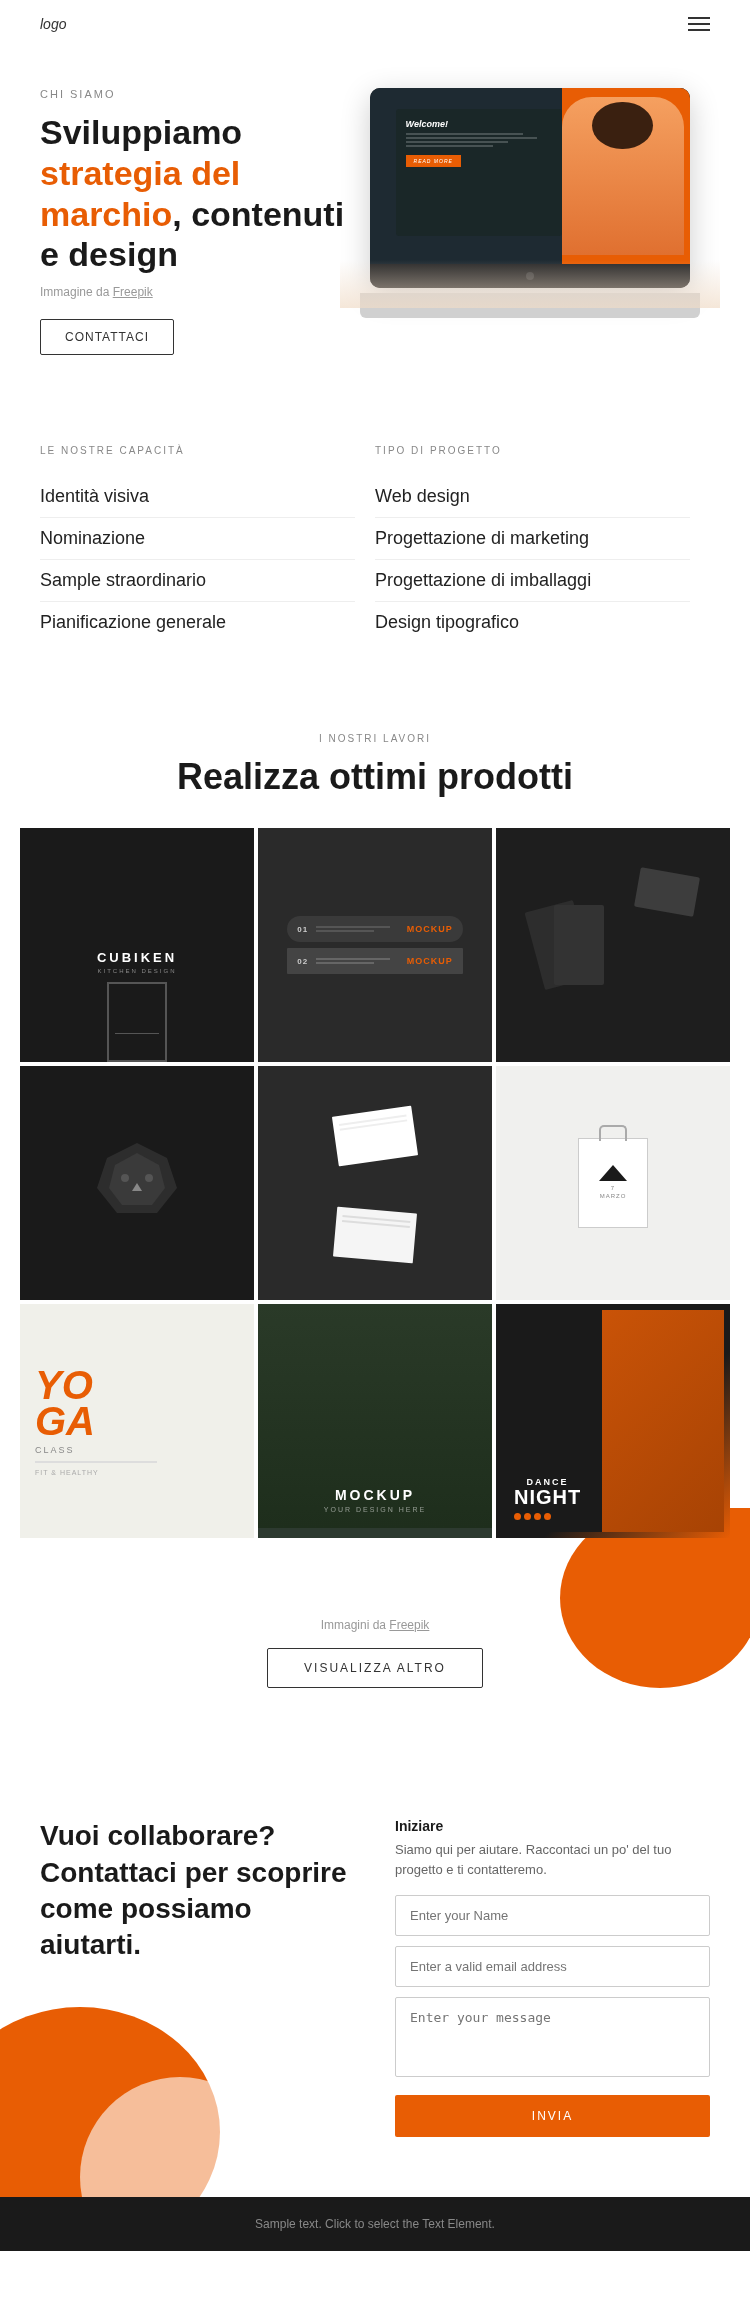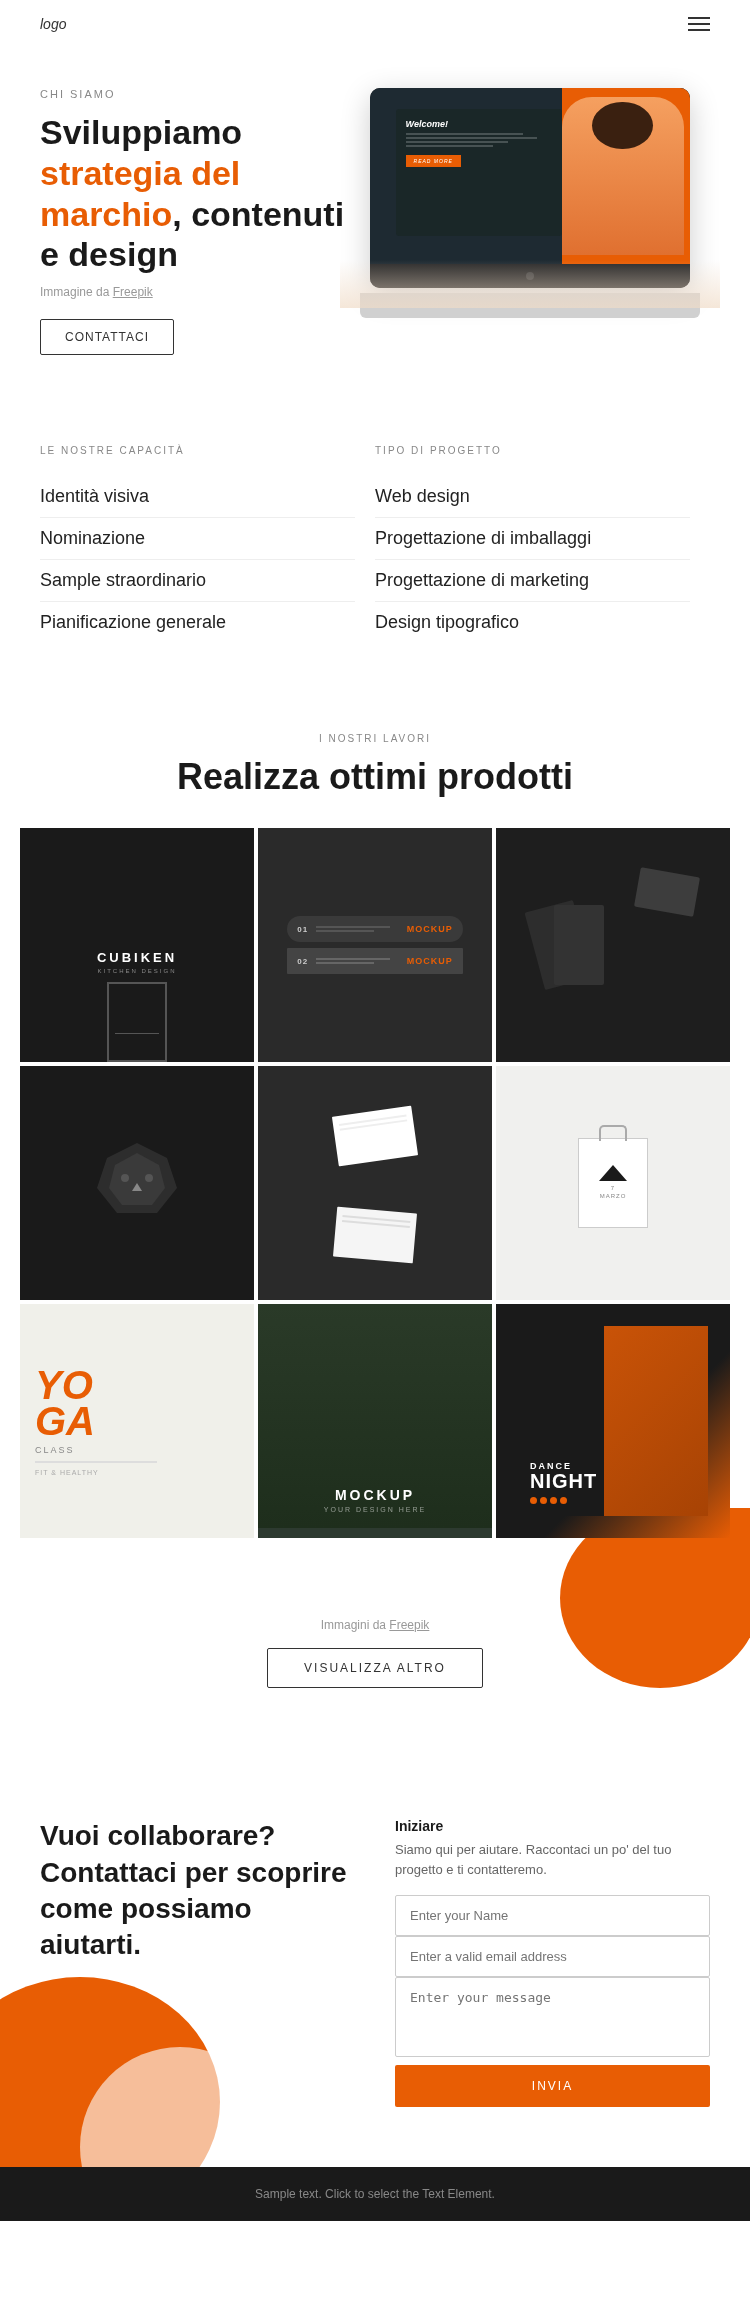--- a/index.html
+++ b/index.html
@@ -83,21 +83,22 @@
 
     .img-yoga {
       background: #f5f5f0; display: flex; align-items: center; justify-content: center;
     }
 
     .img-mockup2 { background: #2d3a30; display: flex; flex-direction: column; align-items: center; justify-content: flex-end; padding-bottom: 10px; }
 
     .img-dance {
       background: linear-gradient(135deg, #1a1a1a 60%, #e85d04 100%);
       display: flex; flex-direction: column; align-items: flex-start; justify-content: flex-end;
-      padding: 22px;
+      padding: 6px;
+      text-align: center;
     }
 
     .portfolio-footer {
       text-align: center; padding: 20px 40px 30px; position: relative; z-index: 2;
     }
     .portfolio-credit { font-size: 12px; color: #999; margin-bottom: 16px; }
     .portfolio-credit a { color: #999; }
     .btn-view-more {
       border: 1.5px solid #333; background: transparent; color: #333;
       padding: 12px 36px; font-size: 12px; letter-spacing: 2px; cursor: pointer;
@@ -111,21 +112,21 @@
     }
     .cta-blob {
       position: absolute; bottom: -60px; left: -60px; width: 280px; height: 250px;
       background: #e85d04; border-radius: 50%; z-index: 0;
     }
     .cta-left { flex: 1; position: relative; z-index: 1; }
     .cta-title { font-size: 28px; font-weight: 700; color: #1a1a1a; line-height: 1.3; }
     .cta-right { flex: 1; position: relative; z-index: 1; }
     .form-section-title { font-size: 14px; font-weight: 700; color: #1a1a1a; margin-bottom: 6px; }
     .form-section-desc { font-size: 13px; color: #666; line-height: 1.5; margin-bottom: 16px; }
-    .form-group { }
+    .form-group { margin-bottom: 10px; }
     .form-input {
       width: 100%; border: 1px solid #ccc; padding: 12px 14px;
       font-size: 13px; color: #999; background: #fff; outline: none;
       border-radius: 2px;
     }
     .form-textarea {
       width: 100%; border: 1px solid #ccc; padding: 12px 14px;
       font-size: 13px; color: #999; background: #fff; outline: none;
       border-radius: 2px; height: 80px; resize: none;
     }
@@ -205,22 +206,22 @@
     <div class="cap-col">
       <div class="cap-col-header">LE NOSTRE CAPACITÀ</div>
       <div class="cap-item">Identità visiva</div>
       <div class="cap-item">Nominazione</div>
       <div class="cap-item">Sample straordinario</div>
       <div class="cap-item">Pianificazione generale</div>
     </div>
     <div class="cap-col">
       <div class="cap-col-header">TIPO DI PROGETTO</div>
       <div class="cap-item">Web design</div>
+      <div class="cap-item">Progettazione di marketing</div>
       <div class="cap-item">Progettazione di imballaggi</div>
-      <div class="cap-item">Progettazione di marketing</div>
       <div class="cap-item">Design tipografico</div>
     </div>
   </div>
 </section>
 
 <section class="portfolio">
   <div class="portfolio-header">
     <div class="section-tag">I NOSTRI LAVORI</div>
     <h2 class="section-title">Realizza ottimi prodotti</h2>
   </div>

